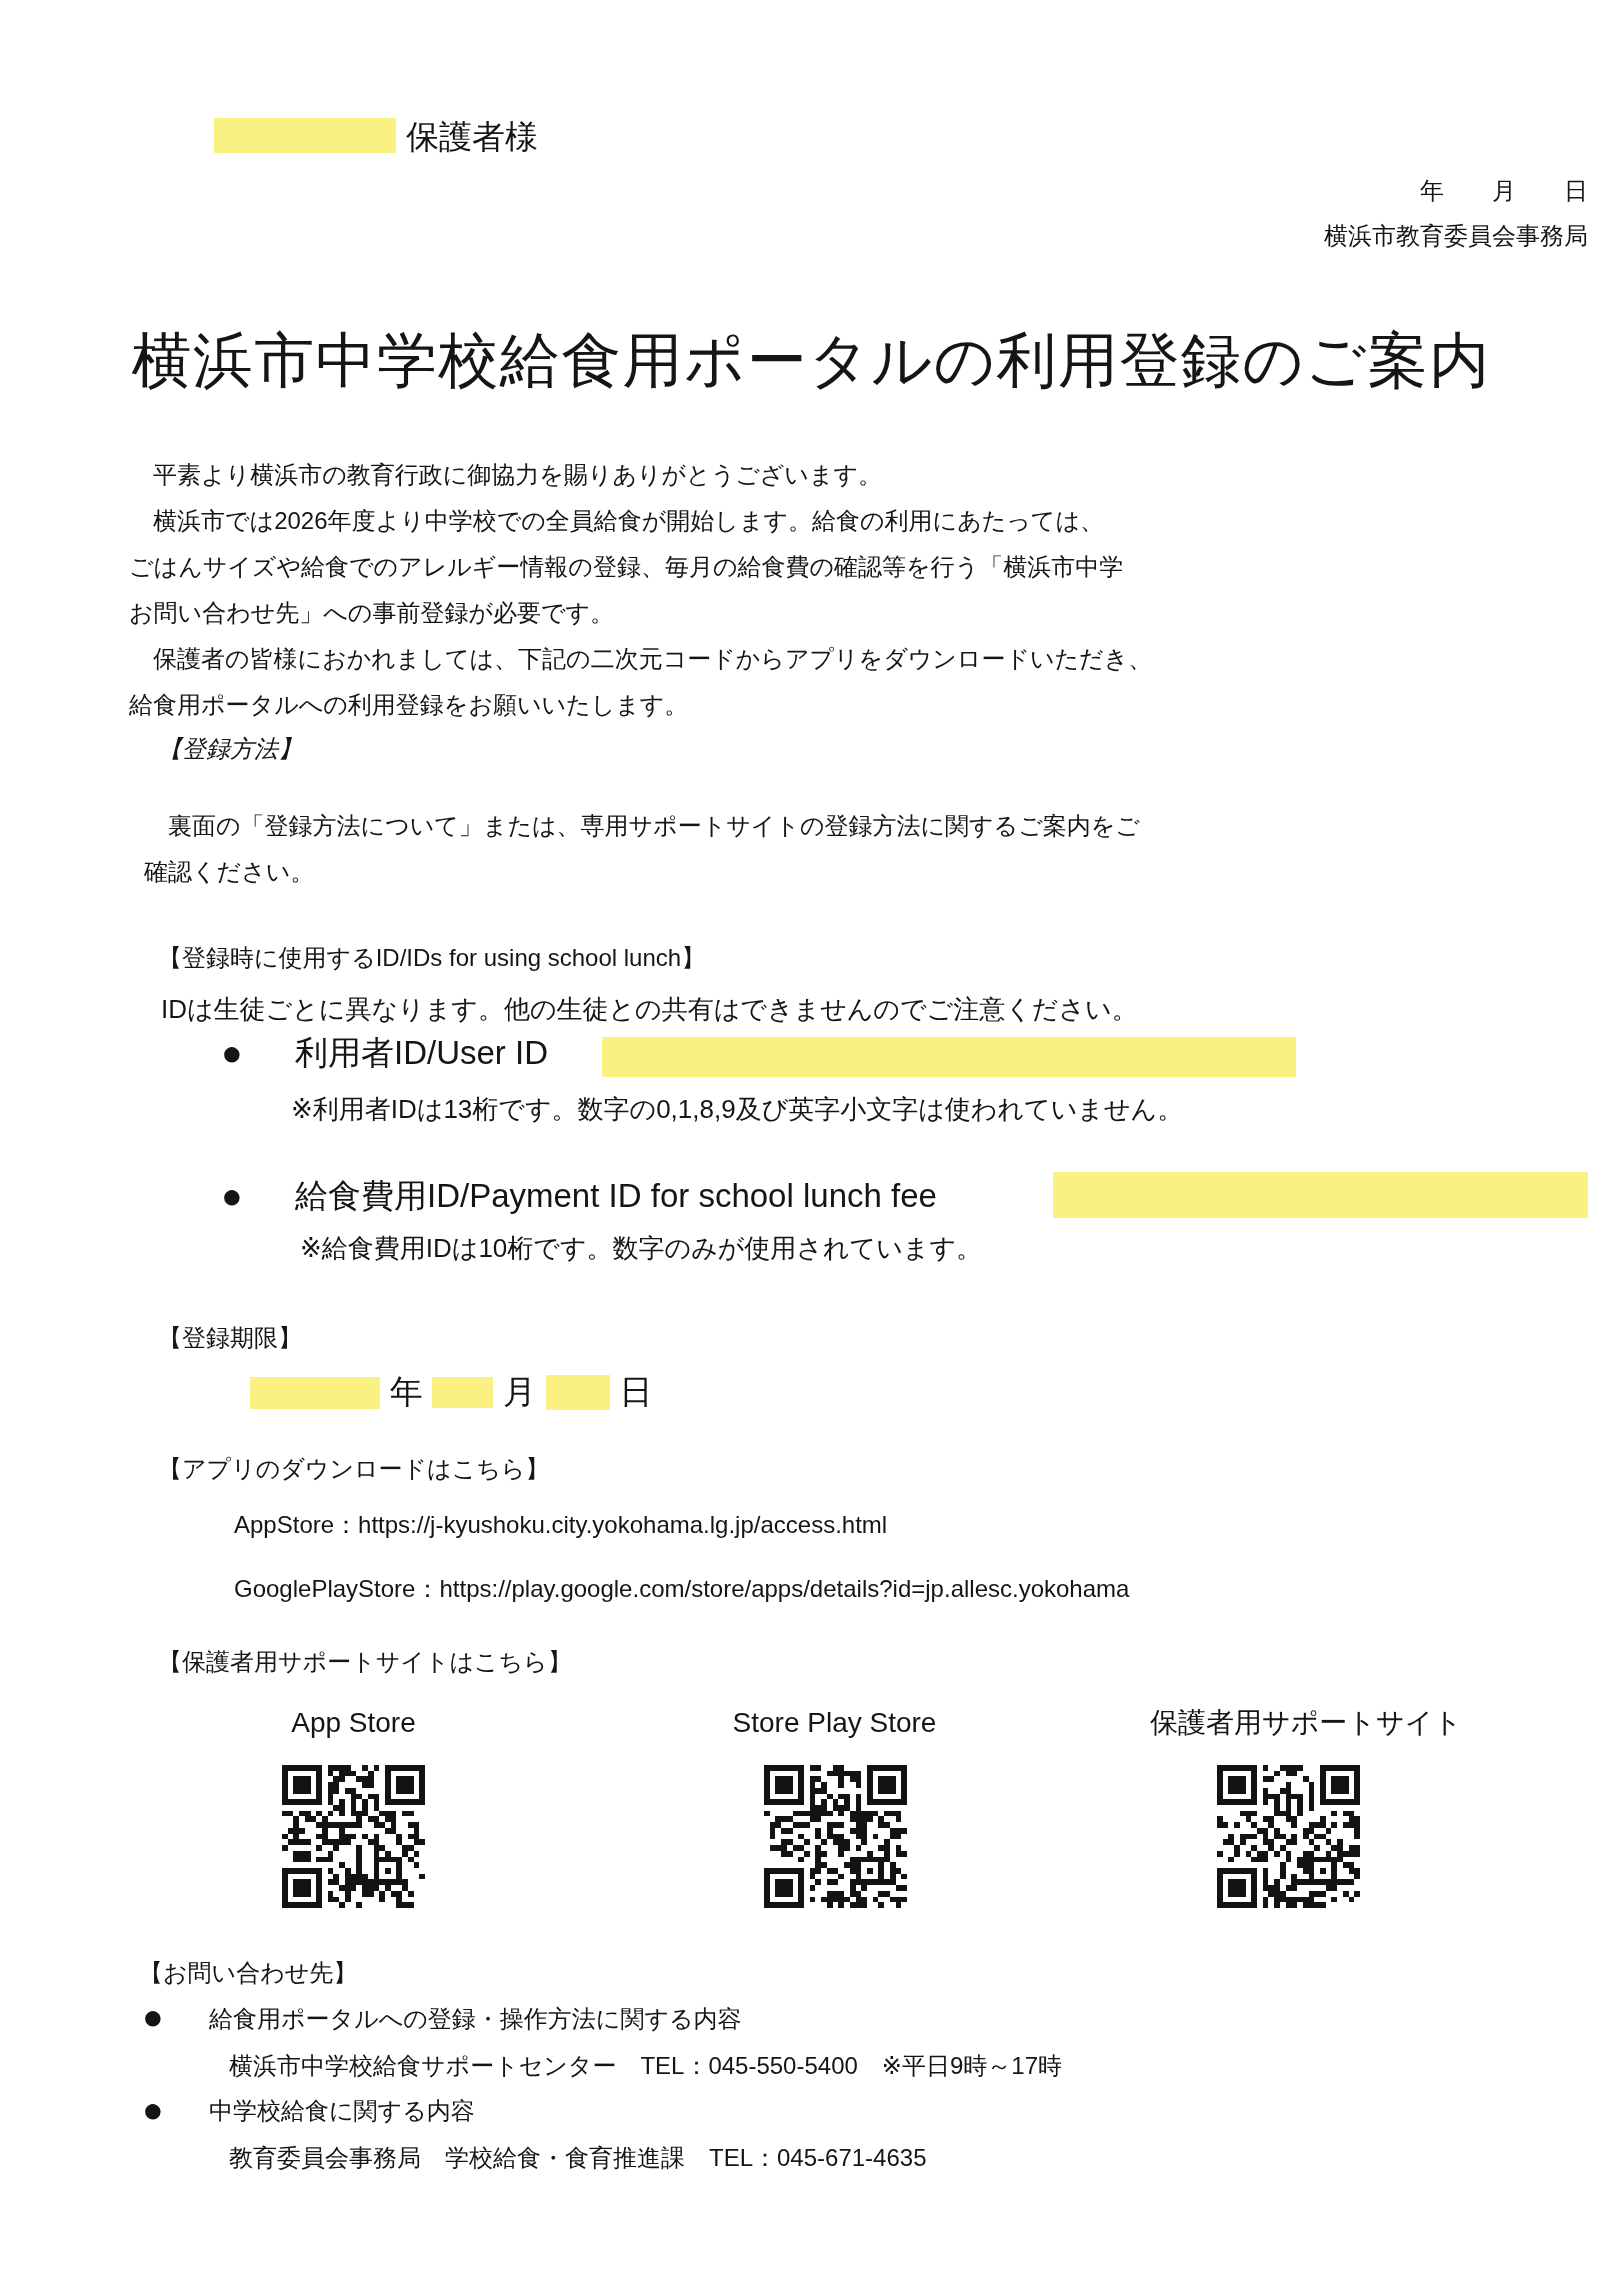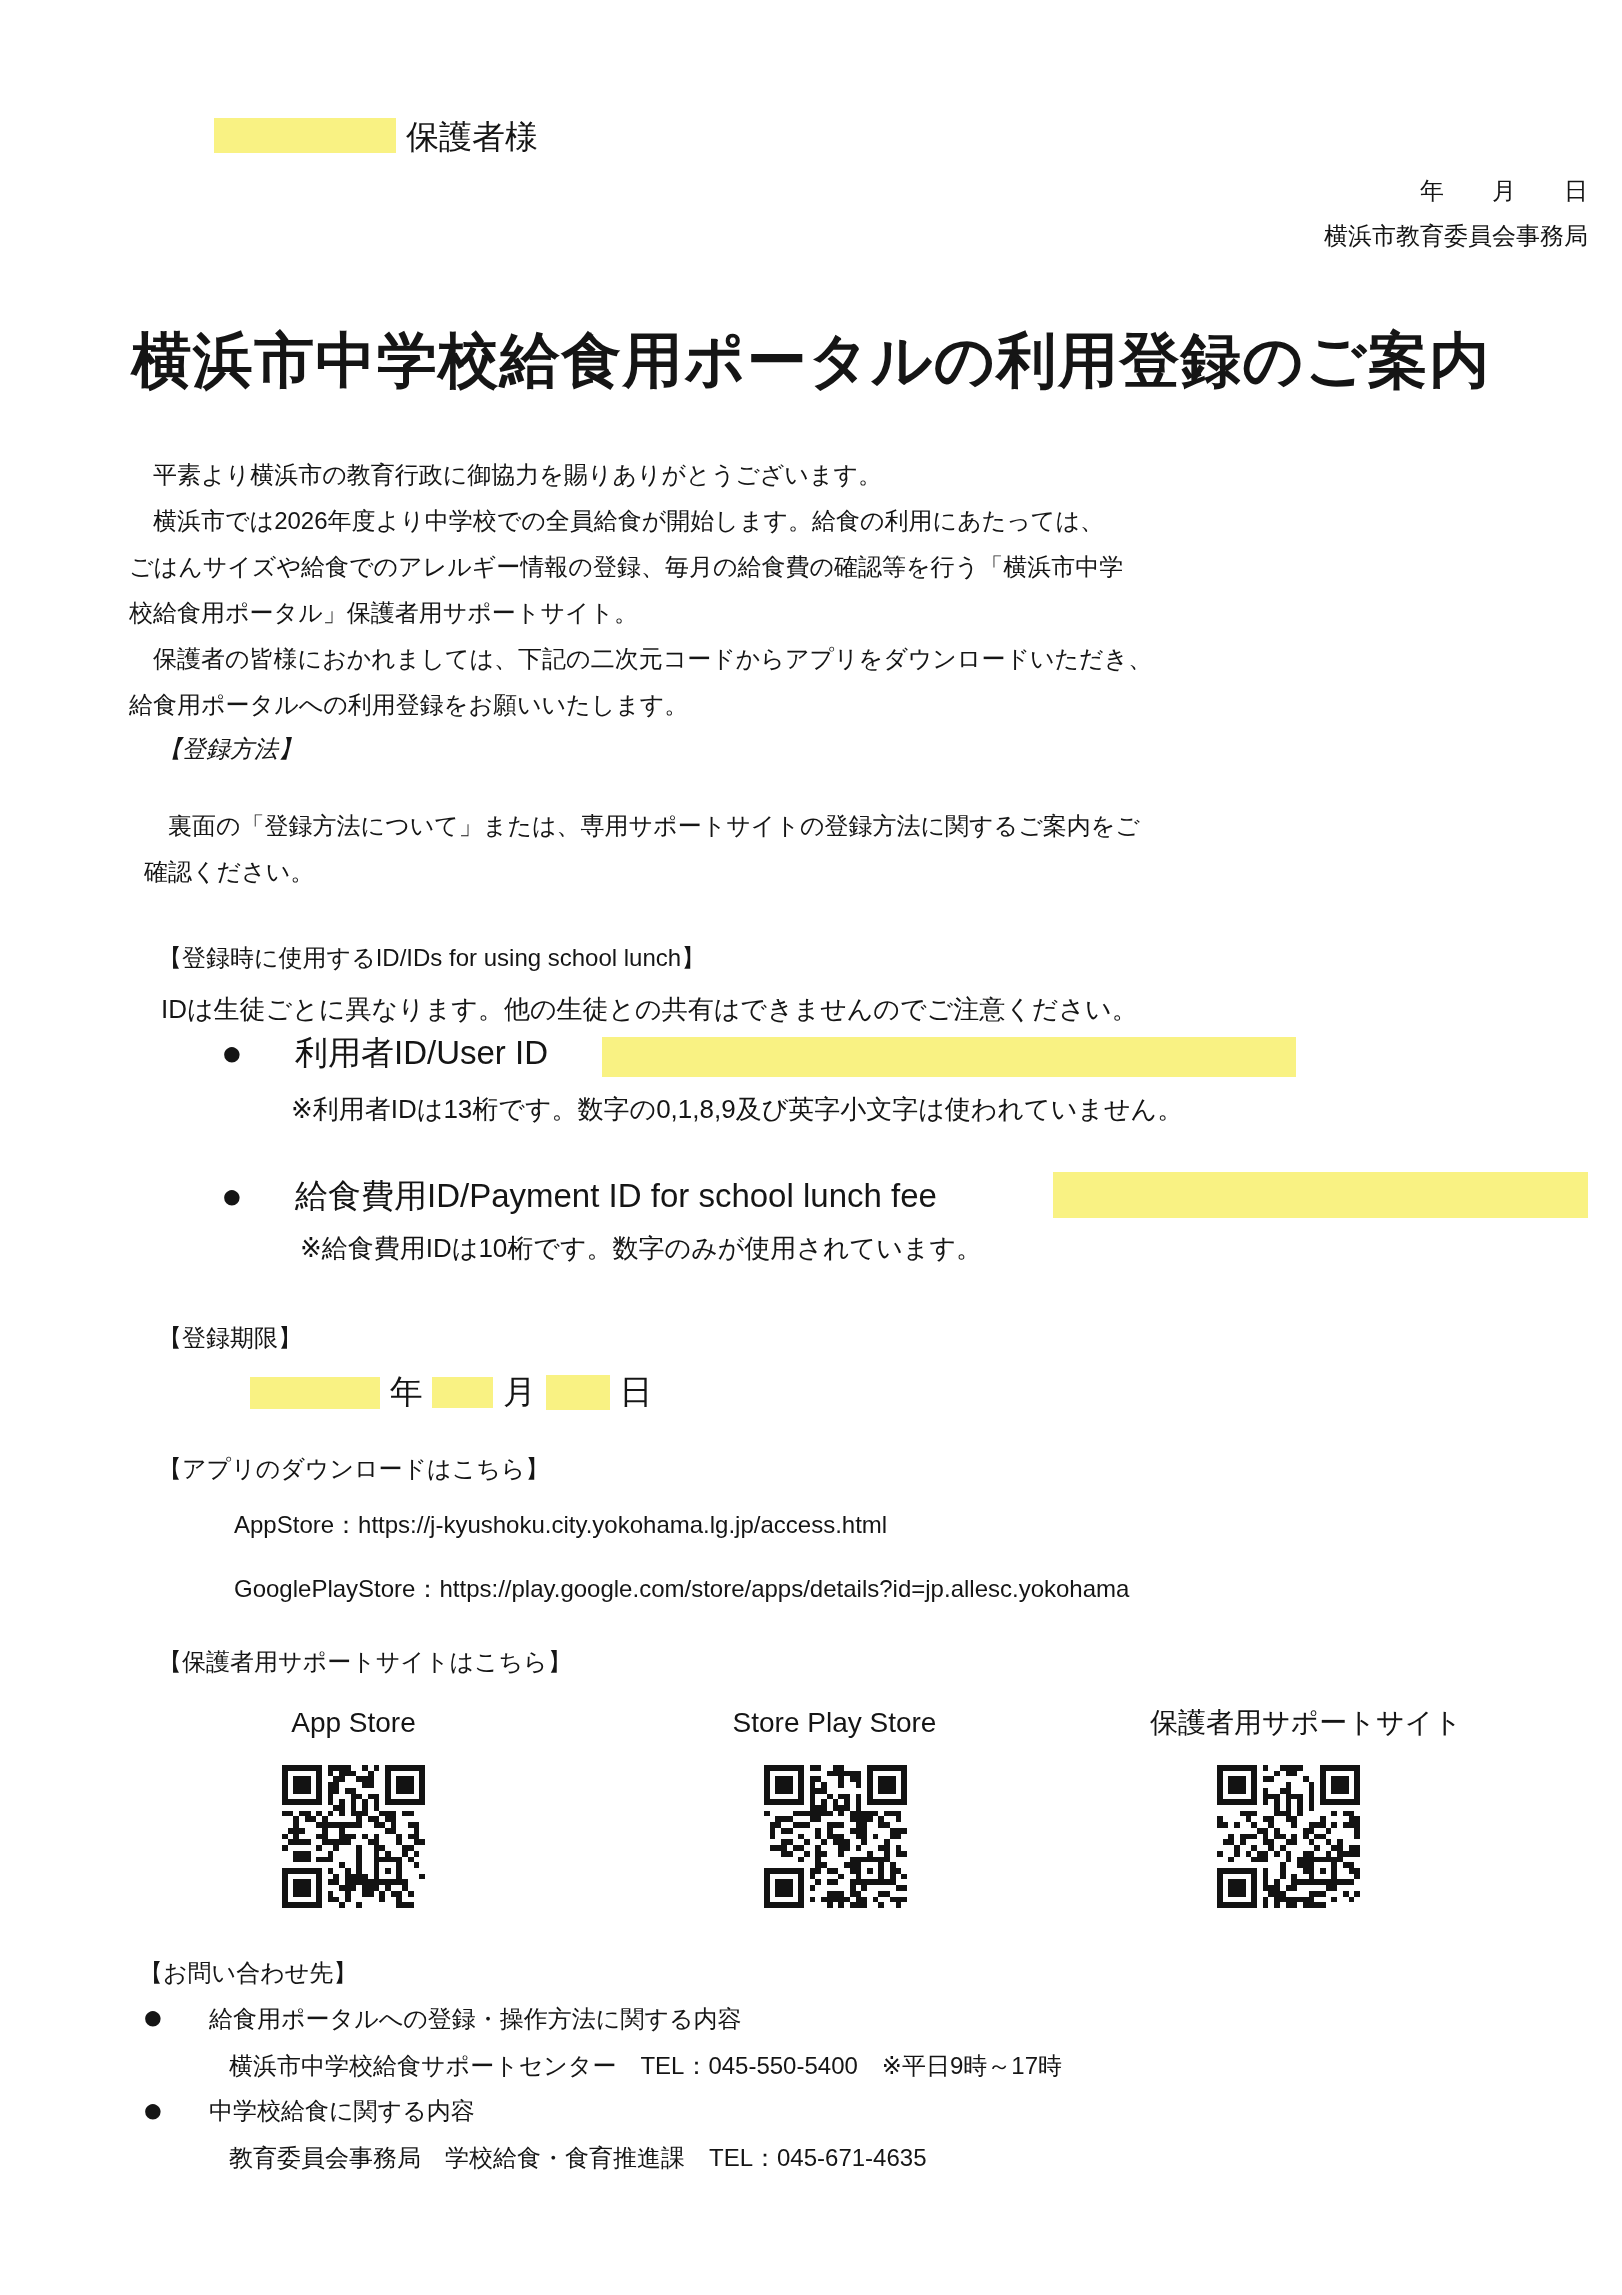--- a/index.html
+++ b/index.html
@@ -14,21 +14,21 @@
   .abs{position:absolute;white-space:nowrap;}
   .t46{font-size:24px;line-height:39px;}
   .t50{font-size:33px;line-height:40px;}
   .t37{font-size:26px;line-height:32px;}
   .t40{font-size:28px;line-height:33px;}
   .right{text-align:right;}
   .center{text-align:center;}
   .ybox{background:var(--hl,#F9F283);display:inline-block;}
   .lines div{white-space:nowrap;}
   #title{
-    font-size:60px;line-height:69px;font-weight:bold;
+    font-size:60px;line-height:69px;font-weight:normal;
     letter-spacing:1.4px;width:1622px;text-align:center;
   }
   .bullet{font-size:36px;line-height:39px;}
   #deadline-row{display:flex;align-items:center;gap:9.7px;font-size:33px;}
   svg.qr{position:absolute;width:143px;height:143px;}
   svg.qr rect{fill:#131313;}
 </style>
 </head>
 <body>
 
@@ -39,21 +39,21 @@
 
   <div class="abs t46 right" style="left:971px;top:171px;width:617px;">年　　月　　日</div>
   <div class="abs t46 right" style="left:971px;top:216px;width:617px;">横浜市教育委員会事務局</div>
 
   <div class="abs" id="title" style="left:0;top:326px;">横浜市中学校給食用ポータルの利用登録のご案内</div>
 
   <div class="abs lines t46" style="left:129px;top:452px;line-height:46px;">
     <div>　平素より横浜市の教育行政に御協力を賜りありがとうございます。</div>
     <div>　横浜市では2026年度より中学校での全員給食が開始します。給食の利用にあたっては、</div>
     <div>ごはんサイズや給食でのアレルギー情報の登録、毎月の給食費の確認等を行う「横浜市中学</div>
-    <div>校給食用ポータル」保護者用サポートサイト。</div>
+    <div>お問い合わせ先」への事前登録が必要です。</div>
     <div>　保護者の皆様におかれましては、下記の二次元コードからアプリをダウンロードいただき、</div>
     <div>給食用ポータルへの利用登録をお願いいたします。</div>
   </div>
 
   <div class="abs t46" style="left:158px;top:729px;font-style:italic;">【登録方法】</div>
   <div class="abs lines t46" style="left:144px;top:803px;line-height:46px;">
     <div>　裏面の「登録方法について」または、専用サポートサイトの登録方法に関するご案内をご</div>
     <div>確認ください。</div>
   </div>
 

